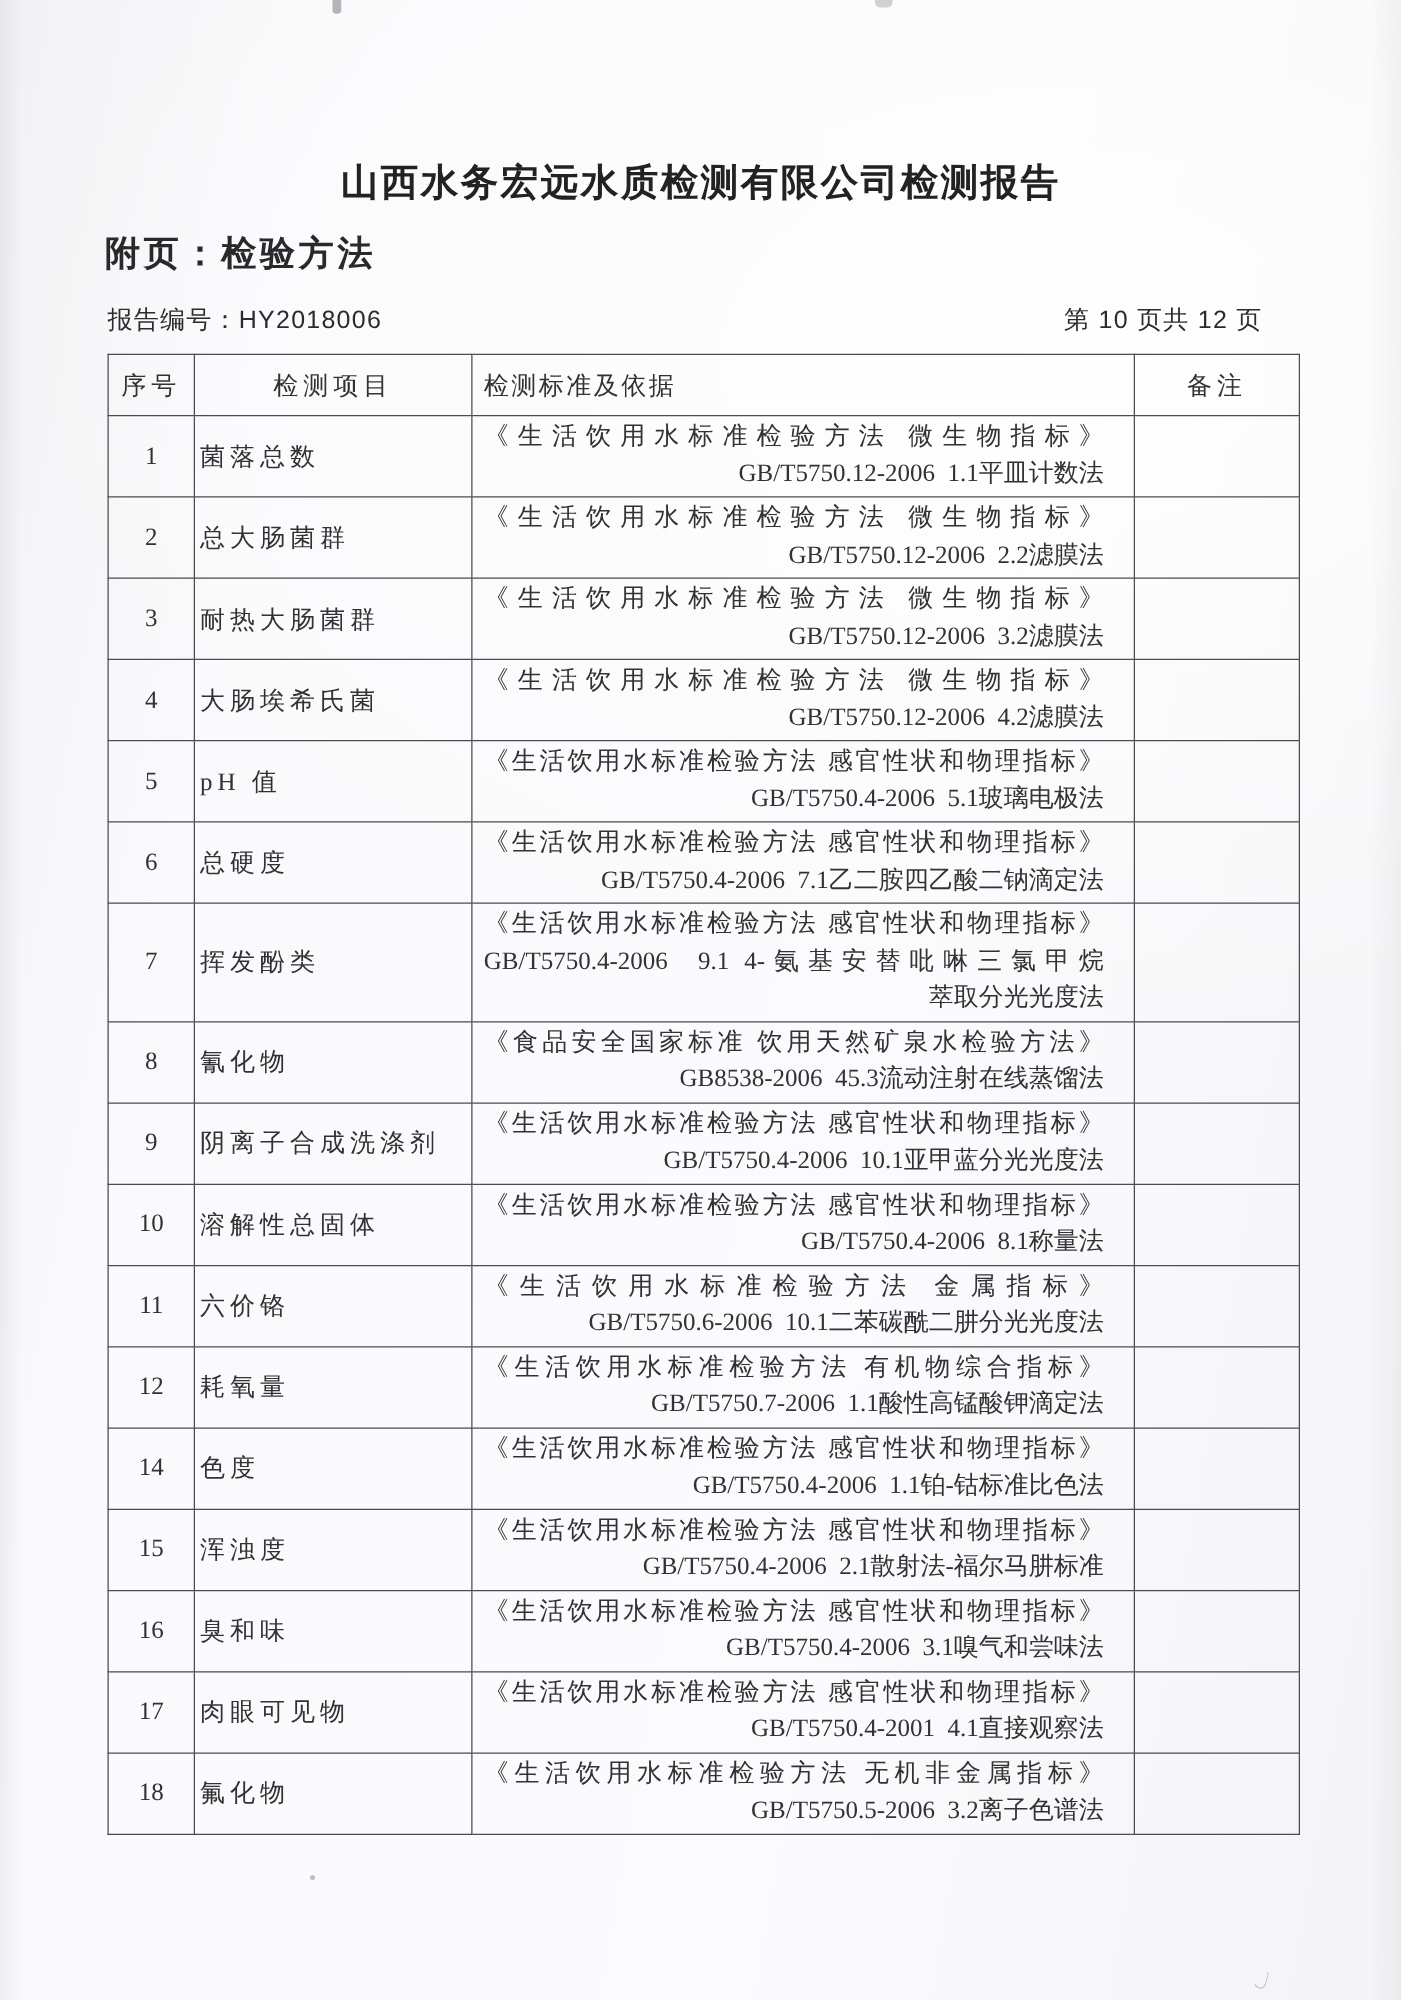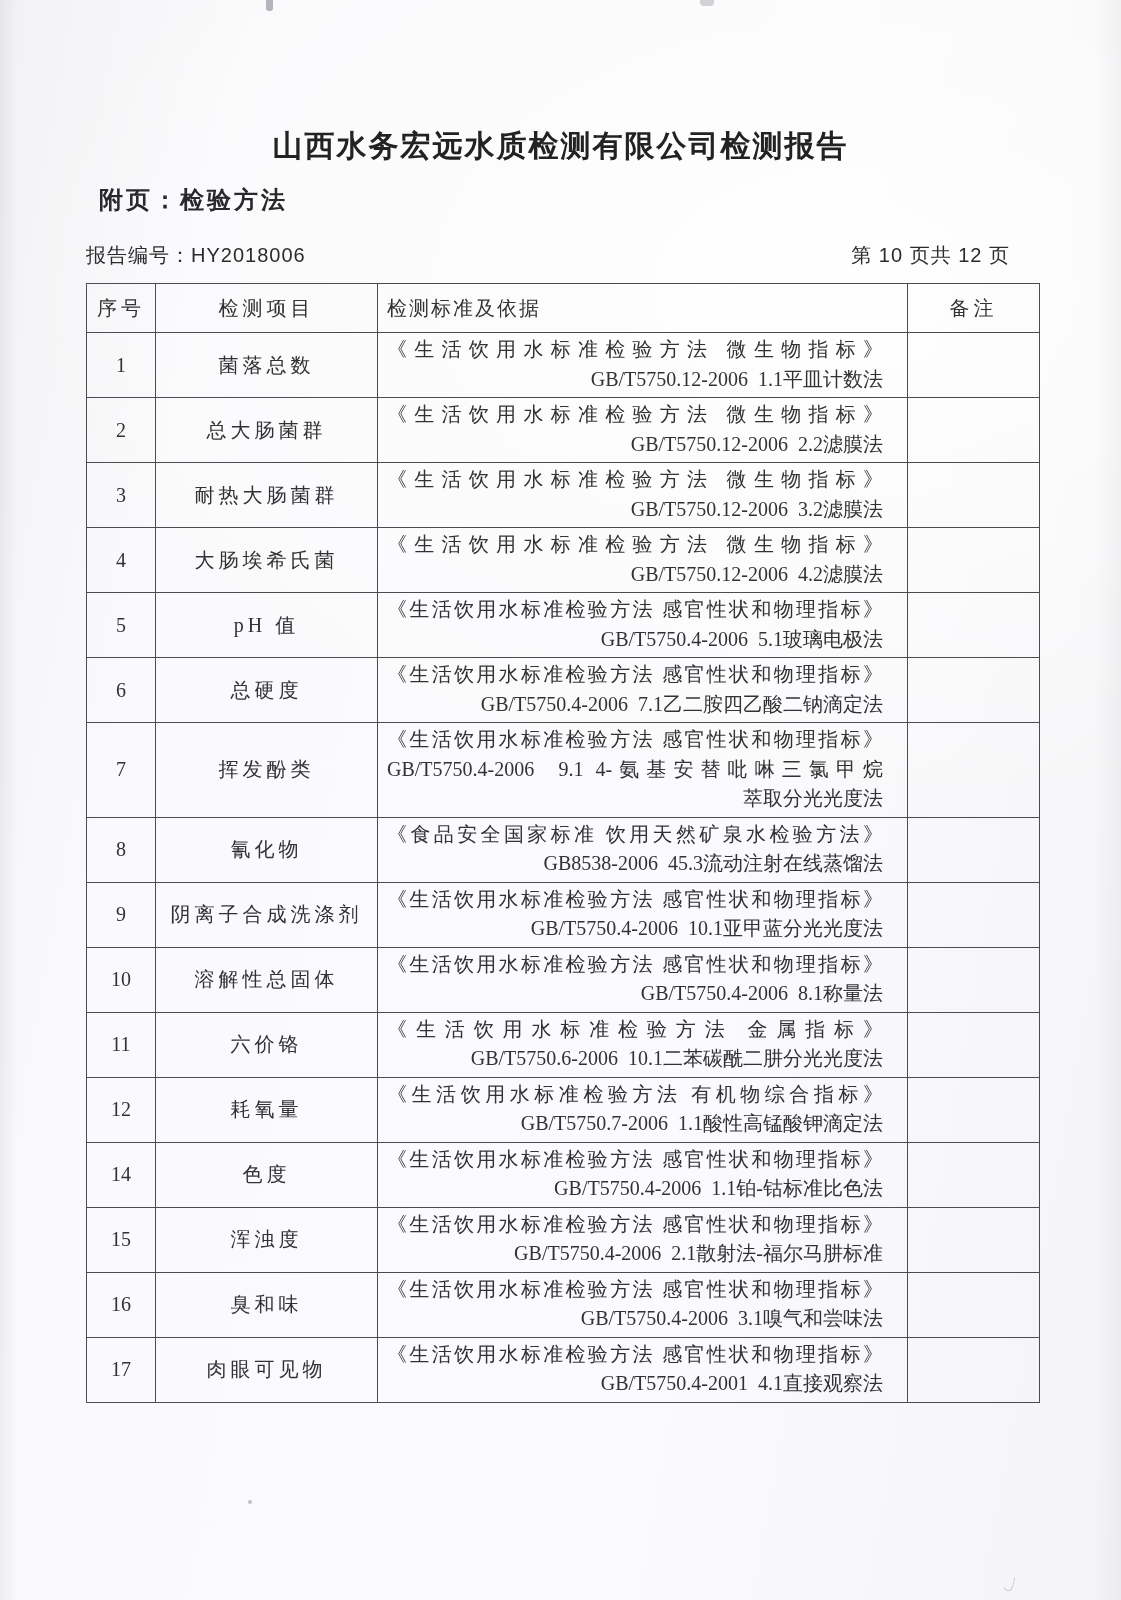--- a/index.html
+++ b/index.html
@@ -25,23 +25,23 @@
     background:linear-gradient(270deg, rgba(70,70,85,.05), rgba(70,70,85,0));
     pointer-events:none;
   }
   .title{
     position:absolute;top:126px;left:0;width:1121px;
     text-align:center;
     font-family:"Liberation Sans","DejaVu Sans",sans-serif;
     font-weight:bold;font-size:30px;letter-spacing:2px;color:#222;
   }
   .subtitle{
-    position:absolute;top:184px;left:99px;
+    position:absolute;top:184px;left:84px;
     font-family:"Liberation Sans","DejaVu Sans",sans-serif;
-    font-weight:bold;font-size:24px;letter-spacing:3px;color:#29292b;
+    font-weight:bold;font-size:28px;letter-spacing:3px;color:#29292b;
   }
   .meta-row{
     position:absolute;top:242px;left:86px;width:924px;
     display:flex;justify-content:space-between;align-items:baseline;
     font-family:"Liberation Sans","DejaVu Sans",sans-serif;
     font-size:20px;color:#2b2b2d;letter-spacing:1px;
   }
   table.report{
     position:absolute;top:283px;left:86px;width:953px;
     border-collapse:collapse;table-layout:fixed;
@@ -50,21 +50,21 @@
   table.report th, table.report td{
     border:1.6px solid #4c4c50;
     vertical-align:middle;
     background:transparent;
   }
   th.h{
     font-weight:normal;height:46px;text-align:center;letter-spacing:4px;
   }
   th.h.method{ text-align:left;padding-left:9px;letter-spacing:2px; }
   td.no{ text-align:center;font-size:20px; }
-  td.item{ text-align:center;letter-spacing:4px;padding:4px 4px; }
+  td.item{ letter-spacing:4px;padding:4px 4px; }
   td.method{ padding:2px 24px 3px 9px; }
   td.note{ }
   .m-line{
     line-height:29.5px;white-space:pre-wrap;
     text-align:right;
   }
   .m-line.spread{
     text-align:justify;
     text-align-last:justify;
     text-justify:inter-character;
@@ -245,20 +245,29 @@
         </tr>
         <tr>
           <td class="no">17</td>
           <td class="item">肉眼可见物</td>
           <td class="method">
             <div class="m-line spread">《生活饮用水标准检验方法 感官性状和物理指标》</div>
             <div class="m-line">GB/T5750.4-2001  4.1直接观察法</div>
           </td>
           <td class="note"></td>
         </tr>
+        <tr>
+          <td class="no">18</td>
+          <td class="item">氟化物</td>
+          <td class="method">
+            <div class="m-line spread">《生活饮用水标准检验方法 无机非金属指标》</div>
+            <div class="m-line">GB/T5750.5-2006  3.2离子色谱法</div>
+          </td>
+          <td class="note"></td>
+        </tr>
       </tbody>
   </table>
 
   <div class="artifact a1"></div>
   <div class="artifact a2"></div>
   <div class="artifact a3"></div>
   <div class="artifact a4"></div>
 
 </div>
 

